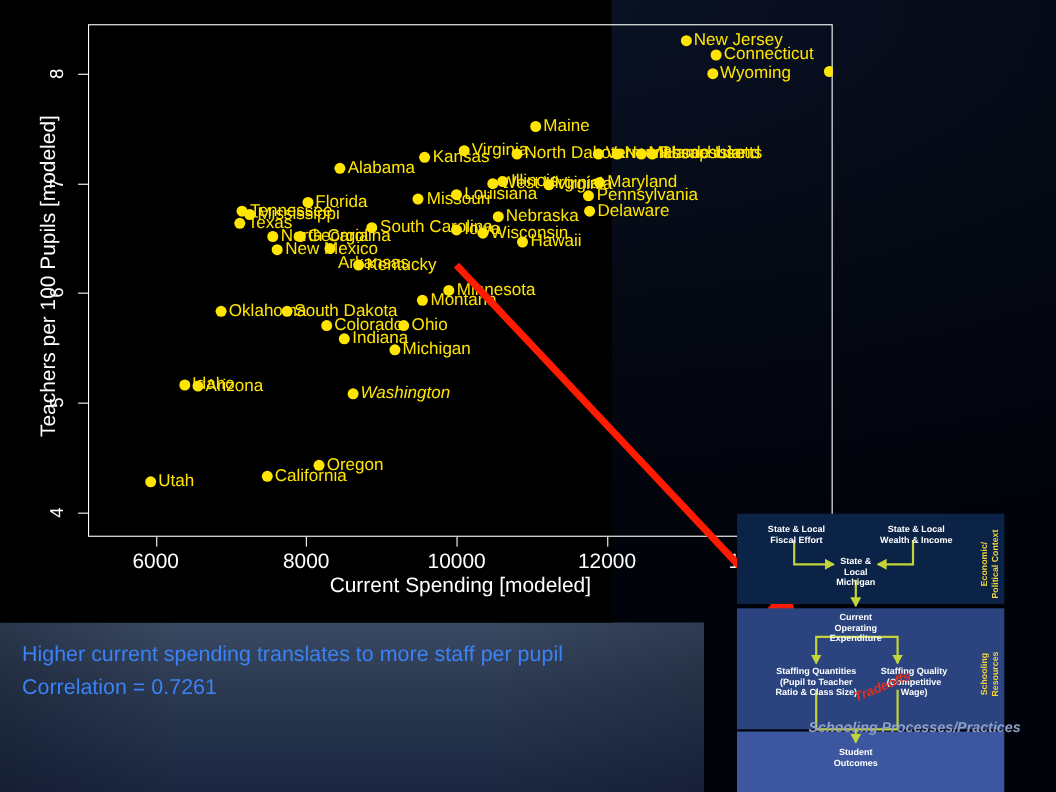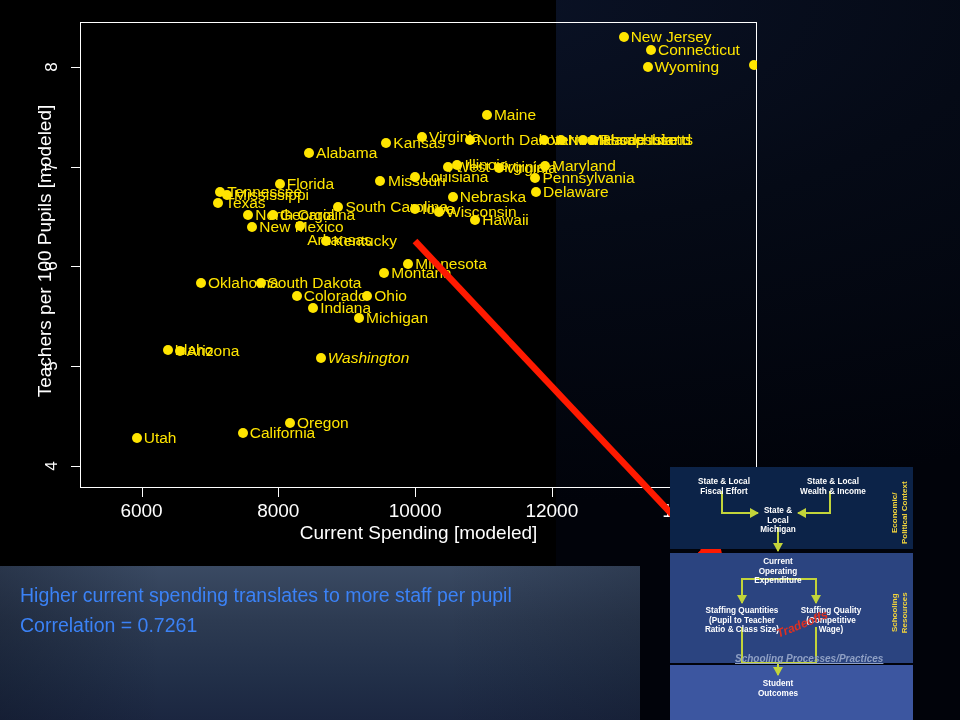--- a/index.html
+++ b/index.html
@@ -78,22 +78,22 @@
   #band-econ   { top:0px;   height:82px;  background:#0c2348; }
   #band-res    { top:86px;  height:110px; background:#2b4480; }
   #band-out    { top:198px; height:55px;  background:#3c56a0; }
   .sidelabel { position:absolute; color:#f2d43c; font-size:8px; font-weight:bold;
                line-height:9.5px; text-align:center; white-space:nowrap;
                transform:rotate(-90deg); transform-origin:center center; }
   .dbox { position:absolute; color:#ffffff; font-size:8.2px; font-weight:bold;
           line-height:9.5px; text-align:center; }
   #tradeoffs { position:absolute; color:#e03020; font-size:12px; font-weight:bold;
                font-style:italic; transform:rotate(-22deg); left:105px; top:150px; }
-  #spp { position:absolute; color:#8fa0c4; font-size:10px; font-weight:bold;
-         font-style:italic; left:65px; top:186px;text-decoration:underline; }
+  #spp { position:absolute; color:#8fa0c4; font-size:13px; font-weight:bold;
+         font-style:italic; left:65px; top:186px; }
   #diagram-svg { position:absolute; left:0; top:0; width:290px; height:253px; }
 </style>
 </head>
 <body>
 
 <div id="slide-bg"></div>
 <div id="bottom-band"></div>
 <div id="bottom-band-shade"></div>
 
 <div id="plot-panel">

